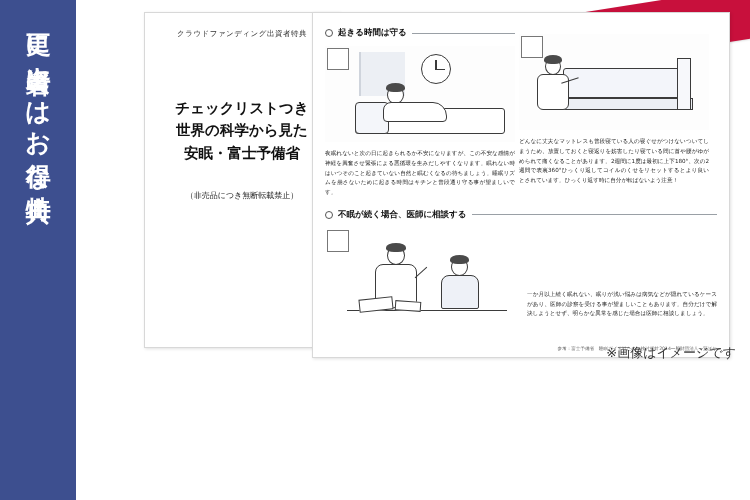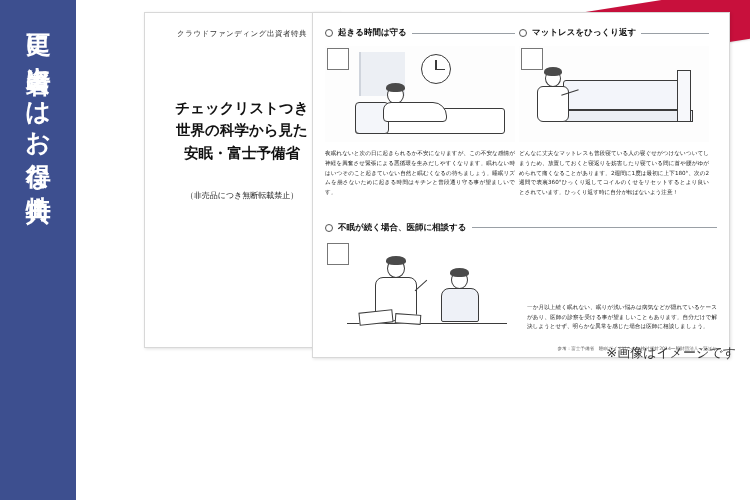--- a/index.html
+++ b/index.html
@@ -130,21 +130,21 @@
   }
   .chk {
     position: absolute; left: 2px; top: 2px; width: 22px; height: 22px;
     border: 1px solid #777; background: #fff;
   }
   .body-text {
     margin-top: 7px; font-size: 5.6px; line-height: 1.75; color: #222;
     text-align: justify;
     font-family: "DejaVu Sans", sans-serif;
   }
-  .sec-lower { margin-top: 24px; }
+  .sec-lower { margin-top: 11px; }
   .illus-wide { margin-top: 7px; height: 100px; position: relative; }
   .lower-wrap { display: flex; gap: 12px; }
   .lower-illus { width: 190px; }
   .lower-text { width: 190px; padding-top: 62px; }
   .credit {
     position: absolute; right: 12px; bottom: 6px;
     font-size: 4.6px; color: #666;
     font-family: "DejaVu Sans", sans-serif;
   }
   
@@ -236,25 +236,20 @@
             <span class="bedframe" style="left:30px;top:56px;width:34px;height:32px;border-radius:4px;background:#f4f6fa;"></span>
 
             <span class="person-head" style="left:62px;top:40px;width:17px;height:18px;"></span>
             <span class="hair" style="left:61px;top:37px;width:19px;height:9px;"></span>
             <span class="person-body" style="left:58px;top:56px;width:64px;height:20px;border-radius:8px 14px 4px 4px;"></span>
           </div>
           <div class="body-text">夜眠れないと次の日に起きられるか不安になりますが、この不安な感情が神経を興奮させ緊張による悪循環を生みだしやすくなります。眠れない時はいつそのこと起きていない自然と眠むくなるの待ちましょう。睡眠リズムを崩さないために起きる時間はキチンと普段通り守る事が望ましいです。</div>
         </div>
 
         <div class="spread-col">
-          <div class="sec-head">
-            <span class="circ"></span>
-            <span class="sec-title">マットレスをひっくり返す</span>
-            <span class="rule"></span>
-          </div>
           <div class="illus">
             <span class="chk"></span>
 
             <span class="mattress" style="left:44px;top:34px;width:126px;height:30px;"></span>
             <span class="bedframe" style="left:40px;top:64px;width:134px;height:12px;background:#eceff4;"></span>
             <span class="bedframe" style="left:158px;top:24px;width:14px;height:52px;background:#f7f8fb;"></span>
 
             <span class="person-head" style="left:26px;top:24px;width:16px;height:17px;"></span>
             <span class="hair" style="left:25px;top:21px;width:18px;height:9px;"></span>
             <span class="person-body" style="left:18px;top:40px;width:32px;height:36px;border-radius:6px;"></span>

